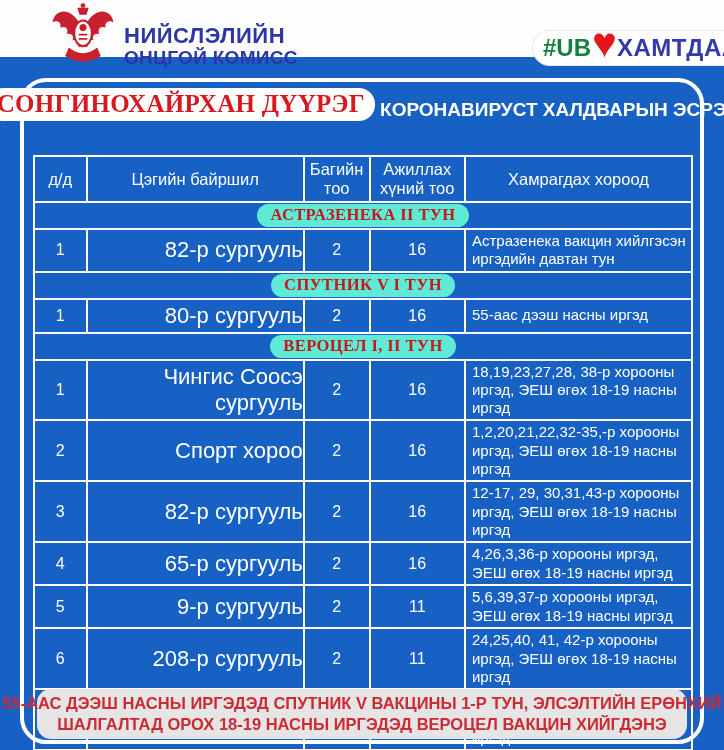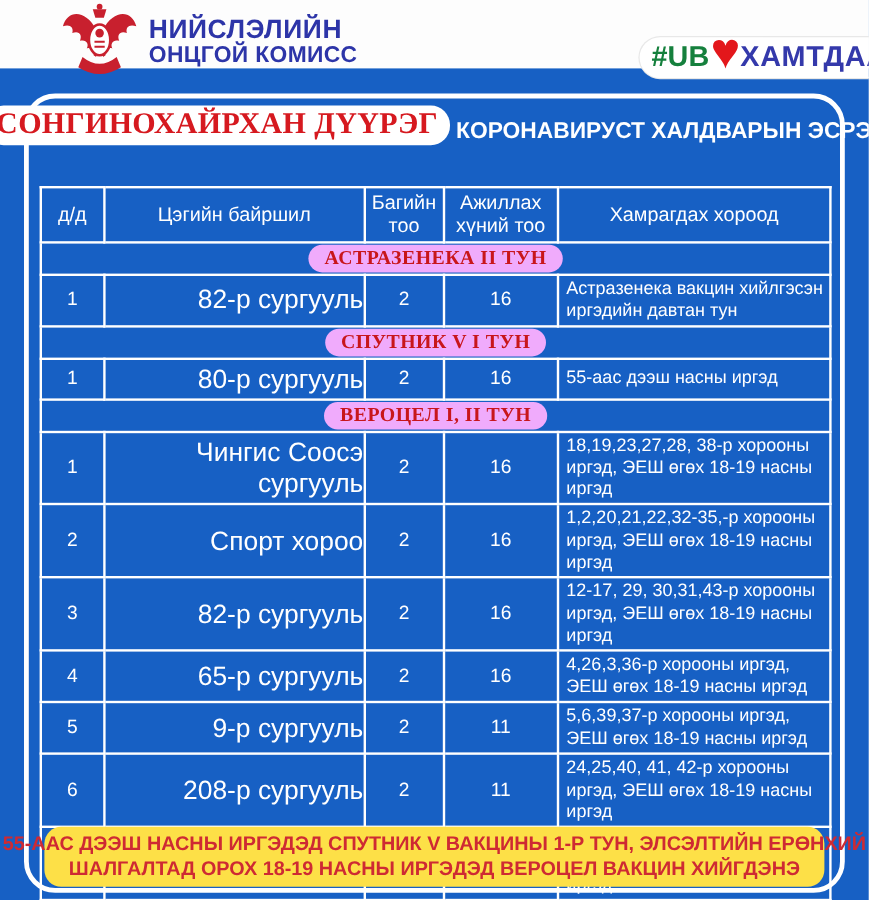--- a/index.html
+++ b/index.html
@@ -15,21 +15,21 @@
     background: #fdfdfd;
   }
   .blue-bg {
     position: absolute; left: 0; top: 57px; width: 724px; height: 693px;
     background: #1760c4;
   }
   .logo {
     position: absolute; left: 46px; top: 2px; width: 74px; height: 64px;
   }
   .org-name {
-    position: absolute; left: 124px; top: 13px; line-height: 1.08;
+    position: absolute; left: 124px; top: 24px; line-height: 1.08;
     color: #2d35a8; font-weight: bold;
   }
   .org-name .l1 { font-size: 22px; letter-spacing: 0.5px; }
   .org-name .l2 { font-size: 19px; letter-spacing: 0.3px; }
   .badge {
     position: absolute; left: 533px; top: 31px; height: 34px;
     background: #ffffff; border-radius: 17px;
     display: flex; align-items: center; padding: 0 12px 0 10px;
     font-weight: bold; font-size: 24px; overflow: visible;
     box-shadow: 0 0 0 1px #e8e8e8;
@@ -64,27 +64,27 @@
   tr.h-sec  { height: 27px; }
   tr.h-r2   { height: 43px; }
   tr.h-r1   { height: 34px; }
   tr.h-astra{ height: 40px; }
   td.c-no    { text-align: center; font-size: 16px; }
   td.c-place { text-align: right; padding-left: 7px; font-size: 22px; margin-top: 17px; }
   td.c-num   { text-align: center; font-size: 16px; }
   td.c-note  { text-align: left; font-size: 15px; line-height: 1.22; padding: 2px 4px 2px 6px; }
   td.c-sec   { text-align: center; padding: 1px; }
   .sec-pill {
-    display: inline-block; background: #f0abfc; color: #c8161b;
+    display: inline-block; background: #5eead4; color: #c8161b;
     font-family: "Liberation Serif", serif; font-weight: bold; font-size: 16.5px;
     padding: 1px 13px 2px; border-radius: 13px; letter-spacing: 0.4px; white-space: nowrap;
   }
   .footer-note {
     position: absolute; left: 37px; top: 689px; width: 650px; height: 50px;
-    background: #fde047; border-radius: 14px;
+    background: #e5e5e5; border-radius: 14px;
     display: flex; flex-direction: column; justify-content: center; align-items: center;
     color: #ce2a33; font-weight: bold; font-size: 16.5px; line-height: 1.25;
     text-align: center; white-space: nowrap;
   }
 </style>
 </head>
 <body>
 
 <div class="top-strip"></div>
 <div class="blue-bg"></div>

